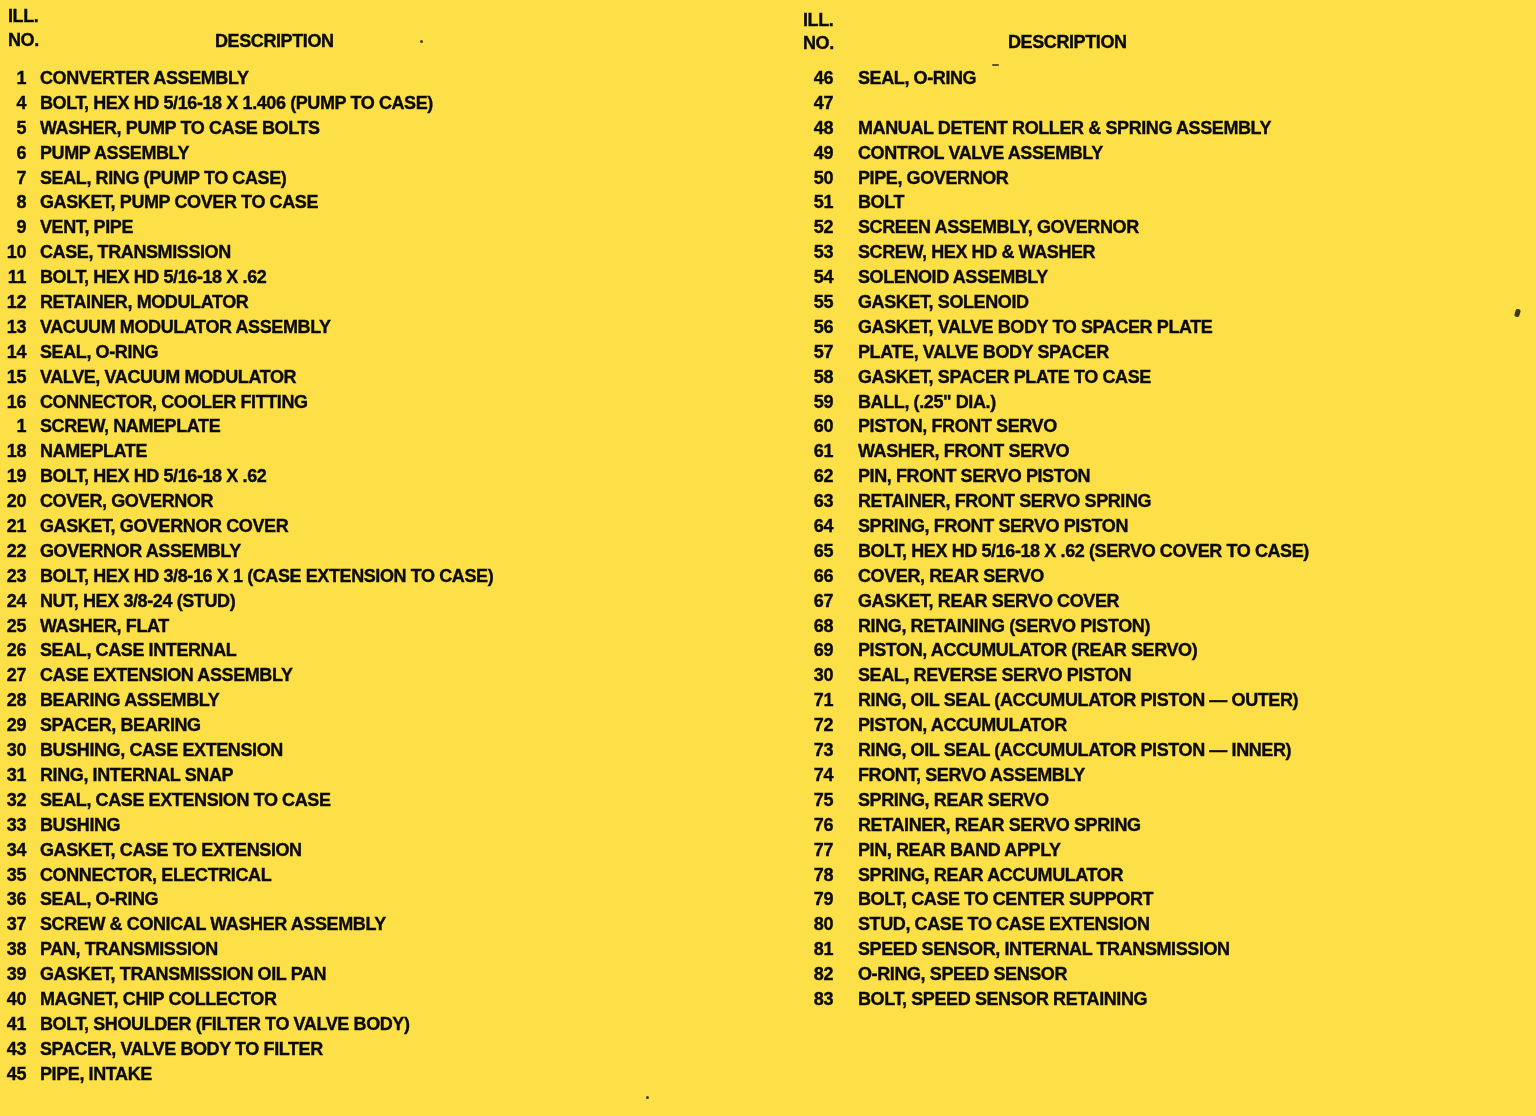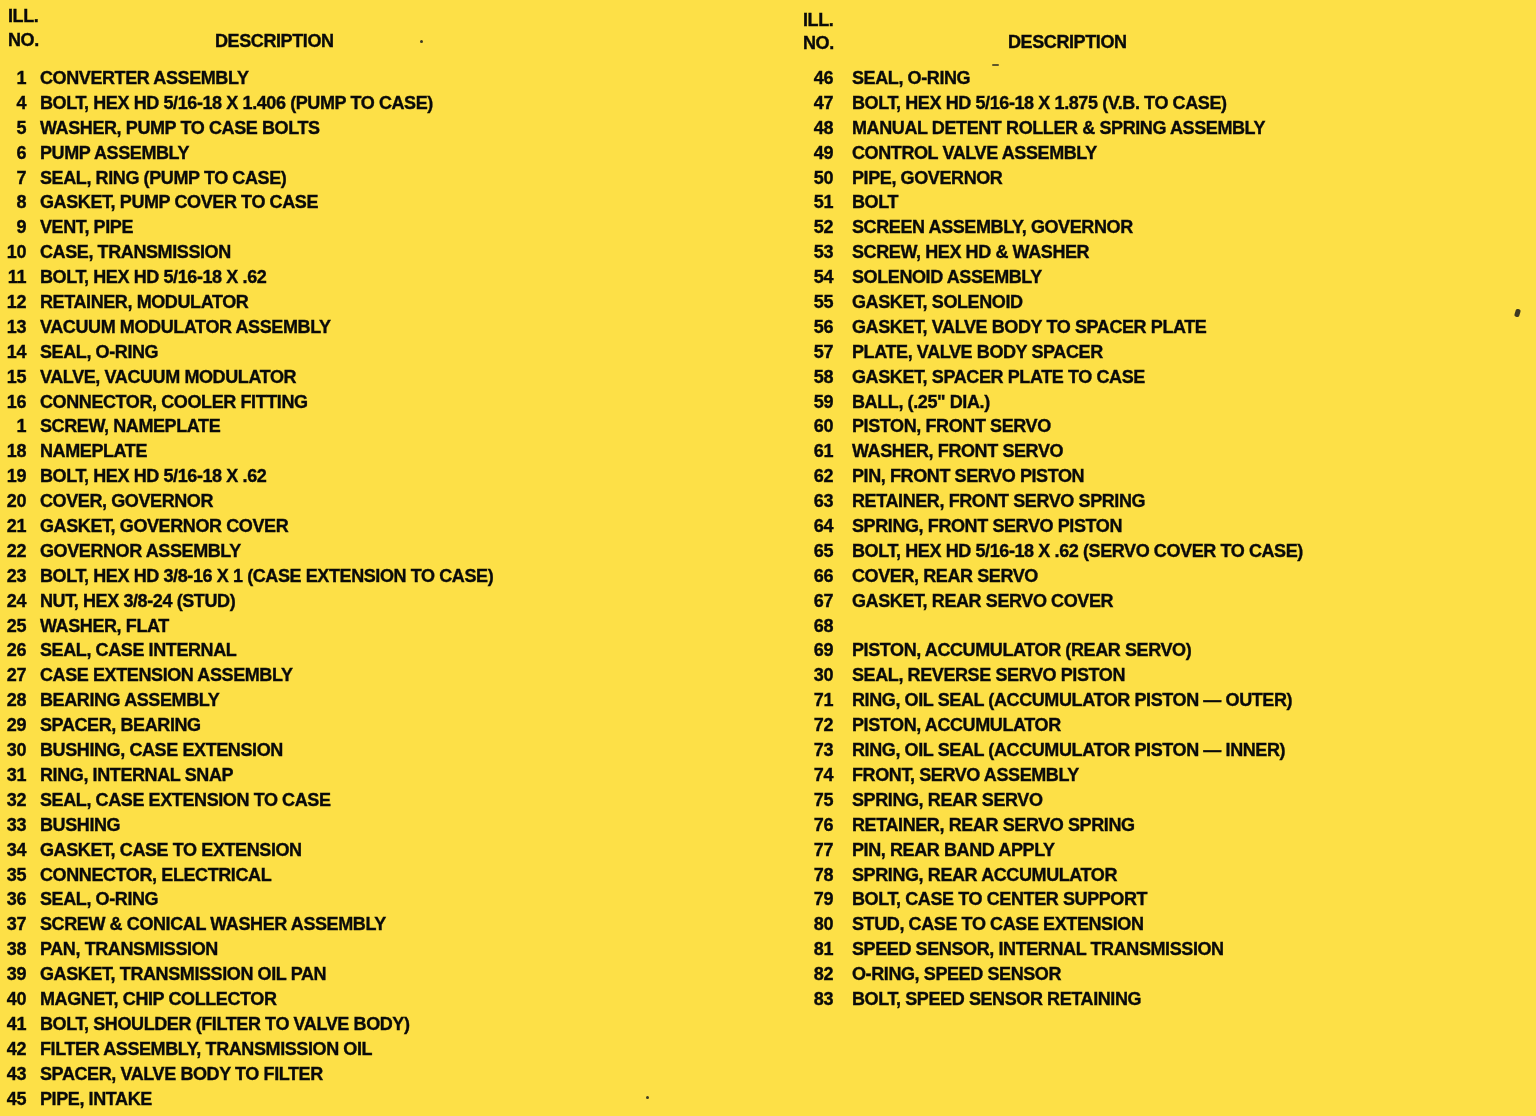--- a/index.html
+++ b/index.html
@@ -47,21 +47,21 @@
     white-space: nowrap;
     display: flex;
     align-items: baseline;
   }
   .num {
     display: inline-block;
     text-align: right;
     flex: none;
   }
   .col-left  .num { width: 26px; margin-right: 14px; }
-  .col-right .num { width: 30px; margin-right: 19px; }
+  .col-right .num { width: 30px; margin-right: 25px; }
   .desc { flex: none; }
   .speck {
     position: absolute;
     background: #1c1c1c;
     border-radius: 50%;
     opacity: 0.85;
   }
   .speck-dot-1   { left: 420px;  top: 40px;   width: 3px; height: 3px; }
   .speck-dash    { left: 992px;  top: 64px;   width: 7px; height: 2px; border-radius: 1px; opacity: 0.7; }
   .speck-tick    { left: 1515px; top: 309px;  width: 5px; height: 8px; border-radius: 2px; transform: rotate(18deg); }
@@ -270,24 +270,20 @@
       <div class="row">
         <span class="num">40</span>
         <span class="desc">MAGNET, CHIP COLLECTOR</span>
       </div>
 
       <div class="row">
         <span class="num">41</span>
         <span class="desc">BOLT, SHOULDER (FILTER TO VALVE BODY)</span>
       </div>
 
-      <div class="row">
-        <span class="num">42</span>
-        <span class="desc">FILTER ASSEMBLY, TRANSMISSION OIL</span>
-      </div>
 
       <div class="row">
         <span class="num">43</span>
         <span class="desc">SPACER, VALVE BODY TO FILTER</span>
       </div>
 
       <div class="row">
         <span class="num">45</span>
         <span class="desc">PIPE, INTAKE</span>
       </div>
@@ -295,21 +291,20 @@
 
   <div class="col col-right">
 
       <div class="row">
         <span class="num">46</span>
         <span class="desc">SEAL, O-RING</span>
       </div>
 
       <div class="row">
         <span class="num">47</span>
-        <span class="desc">BOLT, HEX HD 5/16-18 X 1.875 (V.B. TO CASE)</span>
       </div>
 
       <div class="row">
         <span class="num">48</span>
         <span class="desc">MANUAL DETENT ROLLER &amp; SPRING ASSEMBLY</span>
       </div>
 
       <div class="row">
         <span class="num">49</span>
         <span class="desc">CONTROL VALVE ASSEMBLY</span>
@@ -400,20 +395,21 @@
         <span class="desc">COVER, REAR SERVO</span>
       </div>
 
       <div class="row">
         <span class="num">67</span>
         <span class="desc">GASKET, REAR SERVO COVER</span>
       </div>
 
       <div class="row">
         <span class="num">68</span>
+        <span class="desc">RING, RETAINING (SERVO PISTON)</span>
       </div>
 
       <div class="row">
         <span class="num">69</span>
         <span class="desc">PISTON, ACCUMULATOR (REAR SERVO)</span>
       </div>
 
       <div class="row">
         <span class="num">30</span>
         <span class="desc">SEAL, REVERSE SERVO PISTON</span>

